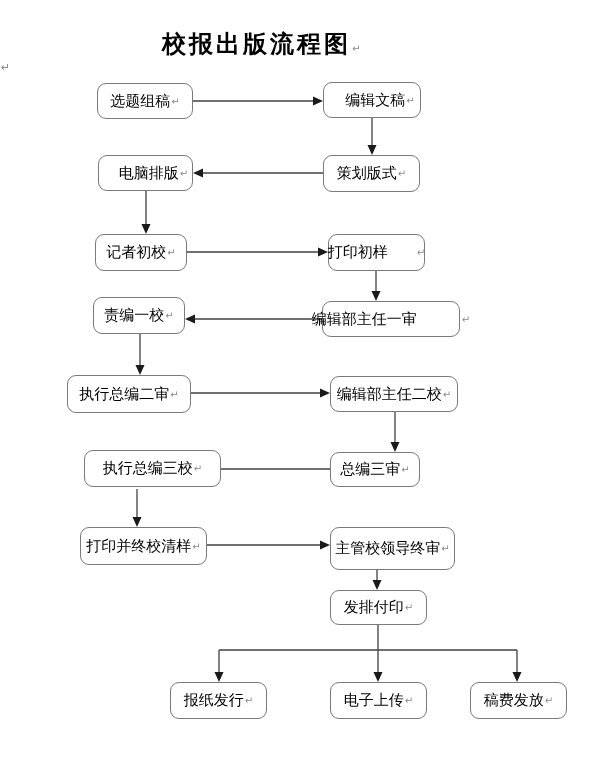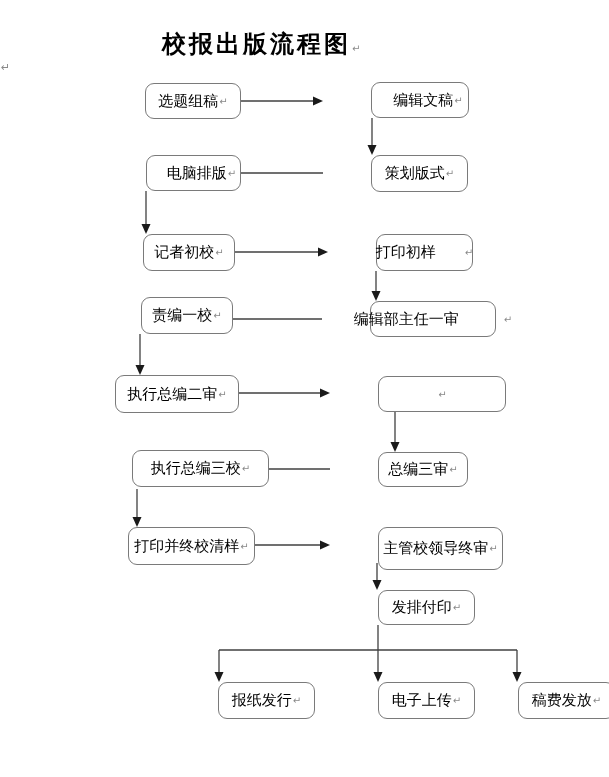--- a/index.html
+++ b/index.html
@@ -48,21 +48,20 @@
     background: #ffffff;
     border: 1.5px solid #7a7a7a;
     border-radius: 9px;
     display: flex;
     align-items: center;
     justify-content: center;
     font-size: 15px;
     color: #000000;
     white-space: nowrap;
     box-sizing: border-box;
-    margin-left: 48px;
   }
 </style>
 </head>
 <body>
 
 <div id="page">
 
   <div id="doc-title"><span>校报出版流程图</span><span class="pilcrow">↵</span></div>
 
   <div id="margin-pilcrow">↵</div>
@@ -179,31 +178,32 @@
   <div class="node" style="left:328px; top:234px; width:97px;  height:37px;gap:28px;">
       <span>打印初样</span>
       <span class="pilcrow">↵</span>
     </div>
 
   <div class="node" style="left:93px;  top:297px; width:92px;  height:37px;">
       <span>责编一校</span>
       <span class="pilcrow">↵</span>
     </div>
 
-  <div class="node" style="left:322px; top:301px; width:126px; height:36px;gap:44px;">
+  <div class="node" style="left:322px; top:301px; width:138px; height:36px;gap:44px;">
       <span>编辑部主任一审</span>
       <span class="pilcrow">↵</span>
     </div>
 
   <div class="node" style="left:67px;  top:375px; width:124px; height:38px;">
       <span>执行总编二审</span>
       <span class="pilcrow">↵</span>
     </div>
 
   <div class="node" style="left:330px; top:376px; width:128px; height:36px;">
+      <span>编辑部主任二校</span>
       <span class="pilcrow">↵</span>
     </div>
 
   <div class="node" style="left:84px;  top:450px; width:137px; height:37px;">
       <span>执行总编三校</span>
       <span class="pilcrow">↵</span>
     </div>
 
   <div class="node" style="left:330px; top:452px; width:90px;  height:35px;">
       <span>总编三审</span>

